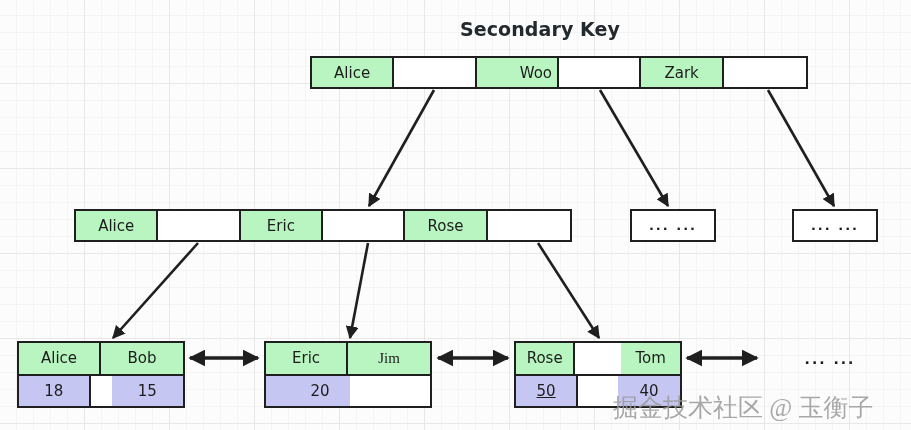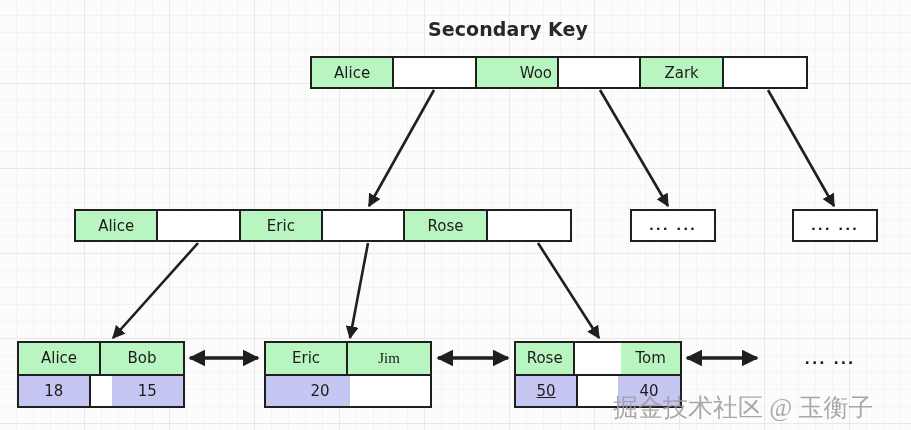--- a/index.html
+++ b/index.html
@@ -160,21 +160,21 @@
         <line x1="368" y1="243" x2="350" y2="338" stroke="#1f1f1f" stroke-width="2.6" marker-end="url(#arrowEnd)"></line>
         <line x1="538" y1="243" x2="599" y2="338" stroke="#1f1f1f" stroke-width="2.6" marker-end="url(#arrowEnd)"></line>
       </g>
     <g id="sibling-edges">
         <line x1="190" y1="358" x2="258" y2="358" stroke="#1f1f1f" stroke-width="3.4" marker-end="url(#arrowEnd)" marker-start="url(#arrowStart)"></line>
         <line x1="438" y1="358" x2="508" y2="358" stroke="#1f1f1f" stroke-width="3.4" marker-end="url(#arrowEnd)" marker-start="url(#arrowStart)"></line>
         <line x1="687" y1="358" x2="757" y2="358" stroke="#1f1f1f" stroke-width="3.4" marker-end="url(#arrowEnd)" marker-start="url(#arrowStart)"></line>
       </g>
   </svg>
 
-  <div class="title" style="left: 508px; top: 18px;">Secondary Key</div>
+  <div class="title" style="left: 540px; top: 18px;">Secondary Key</div>
 
   <div class="index-node" style="left: 310px; top: 56px; width: 498px; height: 33px;">
       <div class="slot filled" style="width: 83px;">
         <span>Alice</span>
       </div>
       <div class="slot" style="width: 83px;">
         <span></span>
       </div>
       <div class="slot filled" style="width: 83px; padding-left: 38px;">
         <span>Woo</span>

